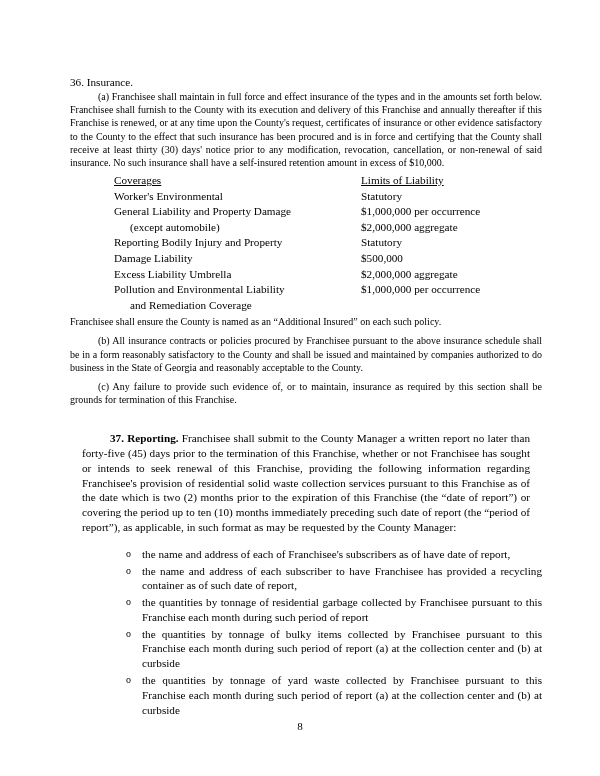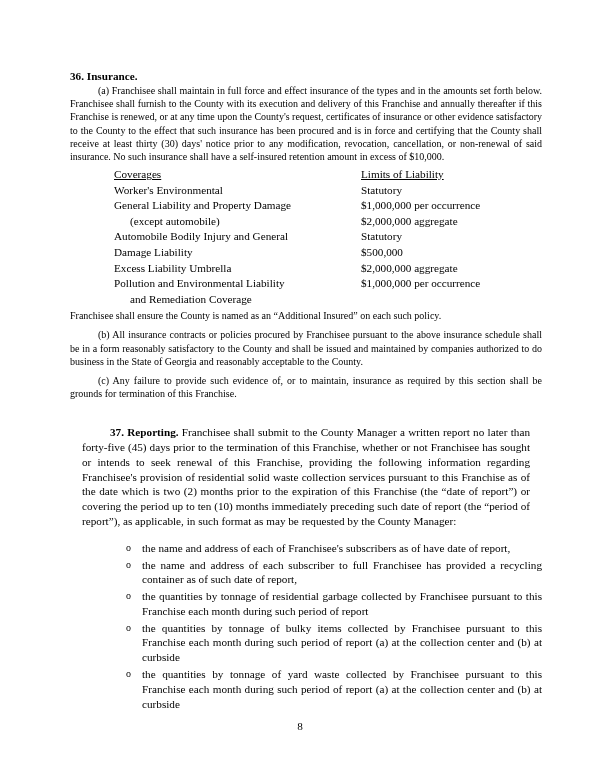--- a/index.html
+++ b/index.html
@@ -14,23 +14,23 @@
     color: #000000;
   }
   .page {
     position: relative;
     width: 600px;
     height: 776px;
     box-sizing: border-box;
     padding: 70px 58px 30px 70px;
   }
   .section-heading {
-    font-weight: bold;
-    font-size: 11.2px;
-    margin: 0 0 2px 0;
+    font-weight: normal;
+    font-size: 11.2px;
+    margin: 6px 0 2px 0;
   }
   p.body-par {
     margin: 0;
     font-size: 10px;
     line-height: 1.32;
     text-align: justify;
     text-indent: 28px;
   }
   p.body-par.no-indent {
     text-indent: 0;
@@ -128,21 +128,21 @@
         </tr>
         <tr>
           <td class="col-left">General Liability and Property Damage</td>
           <td class="col-right">$1,000,000 per occurrence</td>
         </tr>
         <tr>
           <td class="col-left"><span class="indent-sub">(except automobile)</span></td>
           <td class="col-right">$2,000,000 aggregate</td>
         </tr>
         <tr>
-          <td class="col-left">Automobile Bodily Injury and General</td>
+          <td class="col-left">Reporting Bodily Injury and Property</td>
           <td class="col-right">Statutory</td>
         </tr>
         <tr>
           <td class="col-left">Damage Liability</td>
           <td class="col-right">$500,000</td>
         </tr>
         <tr>
           <td class="col-left">Excess Liability Umbrella</td>
           <td class="col-right">$2,000,000 aggregate</td>
         </tr>
@@ -173,21 +173,21 @@
   <div>
     <p class="reporting-head"><span class="lbl">37. Reporting.</span><span> Franchisee shall submit to the County Manager a written report no later than forty-five (45) days prior to the termination of this Franchise, whether or not Franchisee has sought or intends to seek renewal of this Franchise, providing the following information regarding Franchisee's provision of residential solid waste collection services pursuant to this Franchise as of the date which is two (2) months prior to the expiration of this Franchise (the “date of report”) or covering the period up to ten (10) months immediately preceding such date of report (the “period of report”), as applicable, in such format as may be requested by the County Manager:</span></p>
 
     <ul class="bullets">
       <li>
         <span class="marker">o</span>
         <span>the name and address of each of Franchisee's subscribers as of have date of report,</span>
       </li>
       <li>
         <span class="marker">o</span>
-        <span>the name and address of each subscriber to full Franchisee has provided a recycling container as of such date of report,</span>
+        <span>the name and address of each subscriber to have Franchisee has provided a recycling container as of such date of report,</span>
       </li>
       <li>
         <span class="marker">o</span>
         <span>the quantities by tonnage of residential garbage collected by Franchisee pursuant to this Franchise each month during such period of report</span>
       </li>
       <li>
         <span class="marker">o</span>
         <span>the quantities by tonnage of bulky items collected by Franchisee pursuant to this Franchise each month during such period of report (a) at the collection center and (b) at curbside</span>
       </li>
       <li>

